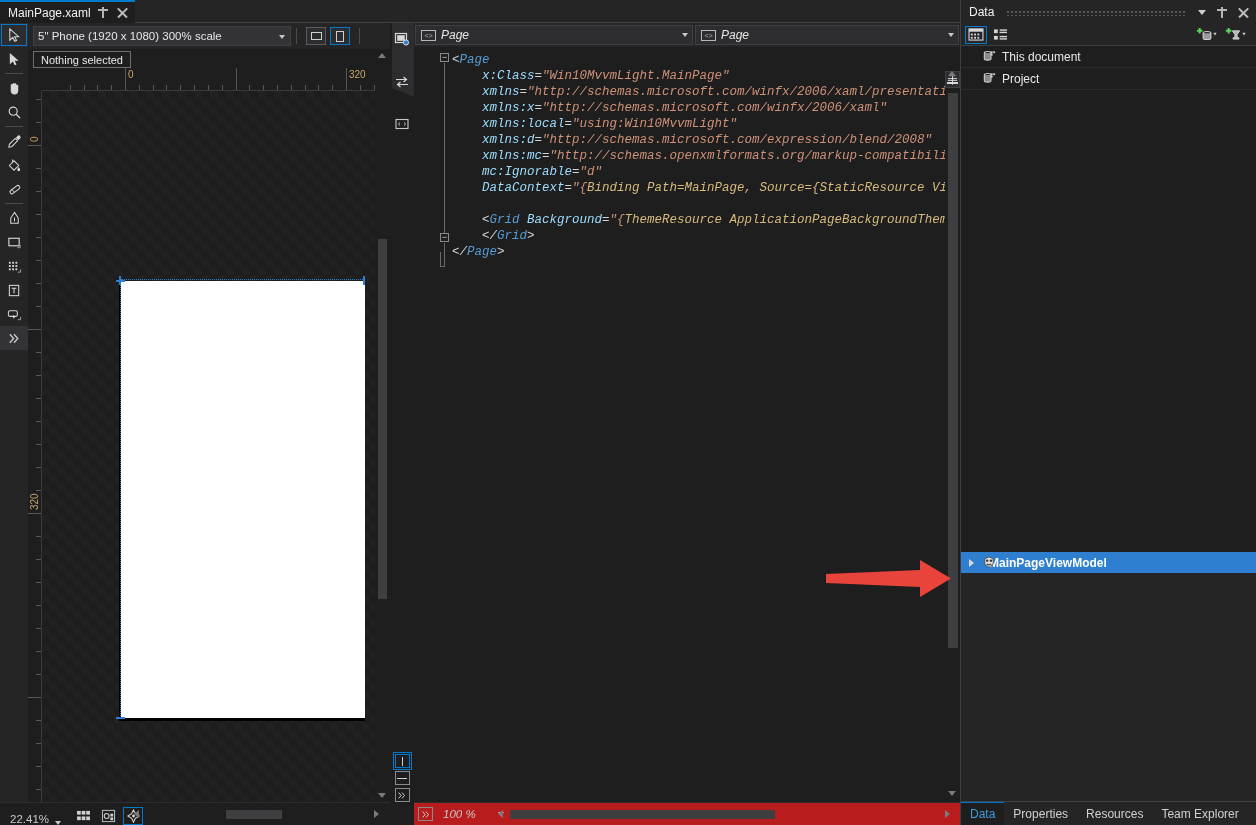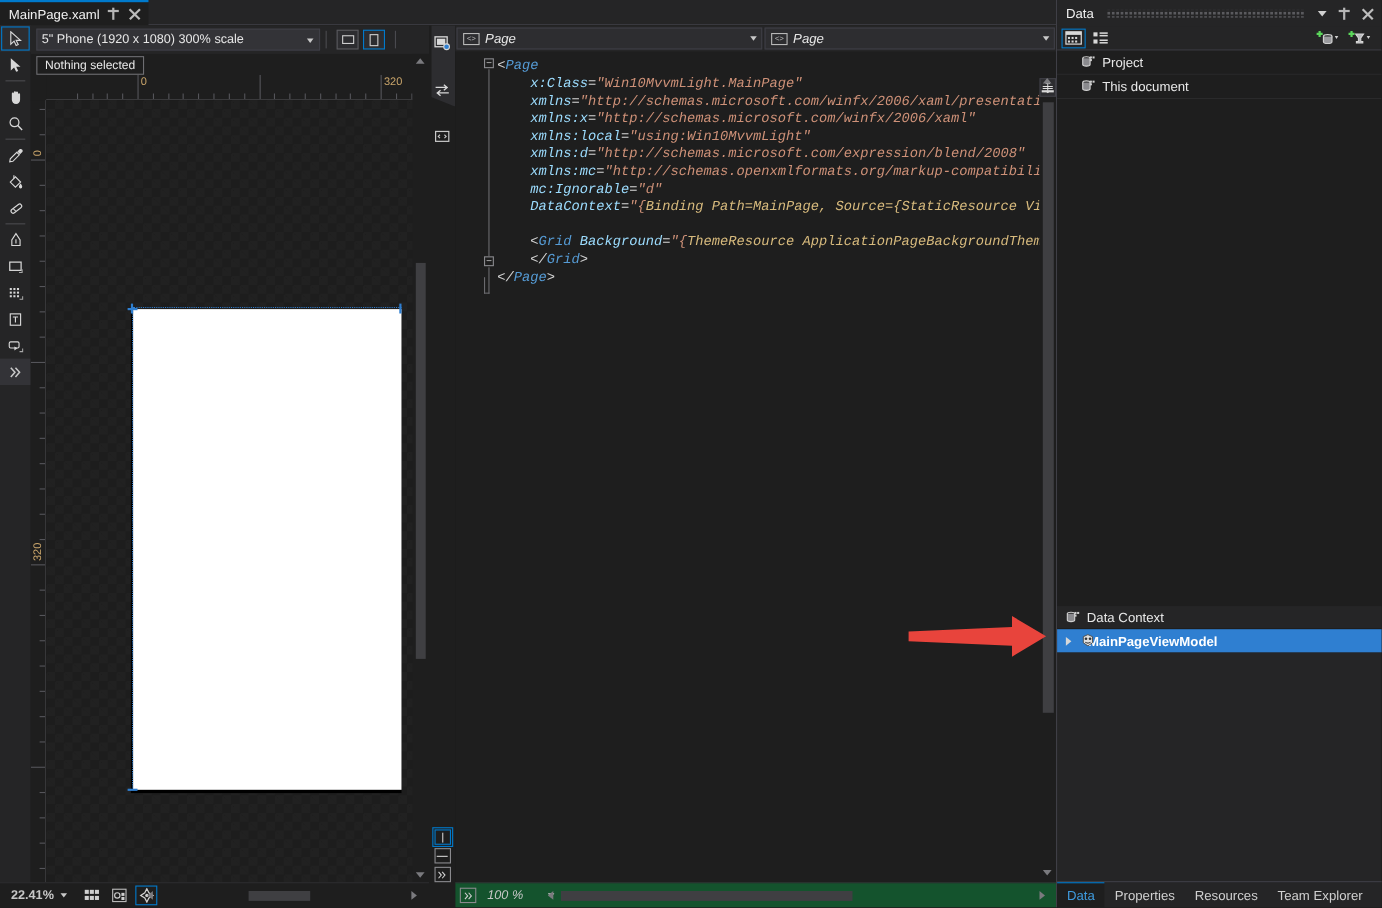--- a/index.html
+++ b/index.html
@@ -130,21 +130,21 @@
 
   .dz-scroll-v {
     position:absolute; right:0; top:26px; width:15px; height:753px; background:#1e1e1e;
   }
   .sb-arrow { position:absolute; width:0;height:0; }
   .sb-thumb { position:absolute; background:#3f3f42; }
 
   
   .dstatus {
     position:absolute; left:0; top:802px; width:390px; height:23px;
-    background:#1e1e1e; display:flex; align-items:center; border-top:1px solid #2d2d30;font-weight:bold;
+    background:#1e1e1e; display:flex; align-items:flex-end; border-top:1px solid #2d2d30;
   }
   .zoom-val { color:#c8c8c8; font-size:11.5px; margin-left:10px; }
   .mini-caret { width:0;height:0;border-left:3.5px solid transparent;border-right:3.5px solid transparent;border-top:4px solid #c8c8c8; margin-left:6px;}
   .ibtn { width:20px; height:18px; display:flex;align-items:center;justify-content:center; margin-left:5px; }
   .ibtn.sel { border:1px solid #007acc; }
 
   
   .viewstrip {
     position:absolute; left:390px; top:23px; width:24px; height:802px;
     background:#1e1e1e;
@@ -212,21 +212,21 @@
 
   .ed-scroll-v {
     position:absolute; right:0; top:24px; width:15px; height:755px; background:#1e1e1e;
   }
   .splitter {
     position:absolute; right:0px; top:24px; width:15px; height:17px;
     background:#2d2d30; border:1px solid #3f3f46; display:flex;align-items:center;justify-content:center;
   }
   .ed-status {
     position:absolute; left:0; bottom:0; width:546px; height:23px;
-    background:#14532d; display:flex; align-items:center; border-top:1px solid #2d2d30;
+    background:#b91c1c; display:flex; align-items:center; border-top:1px solid #2d2d30;
   }
 
   
   .datapanel {
     position:absolute; left:960px; top:0; width:296px; height:825px;
     background:#252526; border-left:1px solid #3f3f46;
   }
   .dp-title {
     height:24px; display:flex; align-items:center; padding:0 6px 0 8px;
     background:#252526; color:#f1f1f1; font-size:12px; gap:6px;
@@ -668,47 +668,37 @@
 
     <div class="dp-list" style="height:44px;">
       <div class="dp-row">
         <svg width="13" height="13" viewBox="0 0 14 14">
             <ellipse cx="5" cy="3.2" rx="3.6" ry="1.5" fill="none" stroke="#d0d0d0" stroke-width="1.1"></ellipse>
             <path d="M1.4 3.2 v6.2c0 .8 1.6 1.5 3.6 1.5s3.6-.7 3.6-1.5V3.2" fill="#8a8a8e" stroke="#d0d0d0" stroke-width="1.1"></path>
             <rect x="8.4" y="1.4" width="2" height="2" fill="#d0d0d0"></rect>
             <rect x="11" y="1.4" width="2" height="2" fill="#d0d0d0"></rect>
             <rect x="8.4" y="4" width="2" height="2" fill="#d0d0d0"></rect>
           </svg>
-        <span>Project</span>
+        <span>This document</span>
       </div>
       <div class="dp-row">
         <svg width="13" height="13" viewBox="0 0 14 14">
             <ellipse cx="5" cy="3.2" rx="3.6" ry="1.5" fill="none" stroke="#d0d0d0" stroke-width="1.1"></ellipse>
             <path d="M1.4 3.2 v6.2c0 .8 1.6 1.5 3.6 1.5s3.6-.7 3.6-1.5V3.2" fill="#8a8a8e" stroke="#d0d0d0" stroke-width="1.1"></path>
             <rect x="8.4" y="1.4" width="2" height="2" fill="#d0d0d0"></rect>
             <rect x="11" y="1.4" width="2" height="2" fill="#d0d0d0"></rect>
             <rect x="8.4" y="4" width="2" height="2" fill="#d0d0d0"></rect>
           </svg>
-        <span>This document</span>
+        <span>Project</span>
       </div>
     </div>
 
     <div style="position:absolute;left:0;top:90px;width:296px;height:461px;background:#1e1e1e;"></div>
 
     <div style="position:absolute;left:0;top:551px;width:296px;">
-      <div class="dp-sec">
-        <svg width="13" height="13" viewBox="0 0 14 14">
-            <ellipse cx="5" cy="3.2" rx="3.6" ry="1.5" fill="none" stroke="#d0d0d0" stroke-width="1.1"></ellipse>
-            <path d="M1.4 3.2 v6.2c0 .8 1.6 1.5 3.6 1.5s3.6-.7 3.6-1.5V3.2" fill="#8a8a8e" stroke="#d0d0d0" stroke-width="1.1"></path>
-            <rect x="8.4" y="1.4" width="2" height="2" fill="#d0d0d0"></rect>
-            <rect x="11" y="1.4" width="2" height="2" fill="#d0d0d0"></rect>
-            <rect x="8.4" y="4" width="2" height="2" fill="#d0d0d0"></rect>
-          </svg>
-        <span>Data Context</span>
-      </div>
       <div style="background:#1e1e1e;padding-top:1px;font-weight:bold;">
         <div class="dp-row sel" style="position:relative;padding-left:28px;height:21px;">
           <span class="expander" style="top:7px;"></span>
           <svg width="14" height="13" viewBox="0 0 15 14" style="position:absolute;left:21px;top:4px;">
             <path d="M3 3 L7.5 1 L12 3 L12 9 L7.5 12 L3 9 Z" fill="#e0e0e0" stroke="#4a4a4a" stroke-width=".9"></path>
             <circle cx="5.6" cy="5" r="1.3" fill="#333"></circle>
               <circle cx="9.6" cy="5" r="1.3" fill="#333"></circle>
             <path d="M5 8.4 q2.5 2 5 0" fill="none" stroke="#333" stroke-width="1.1"></path>
           </svg>
           <span>MainPageViewModel</span>

